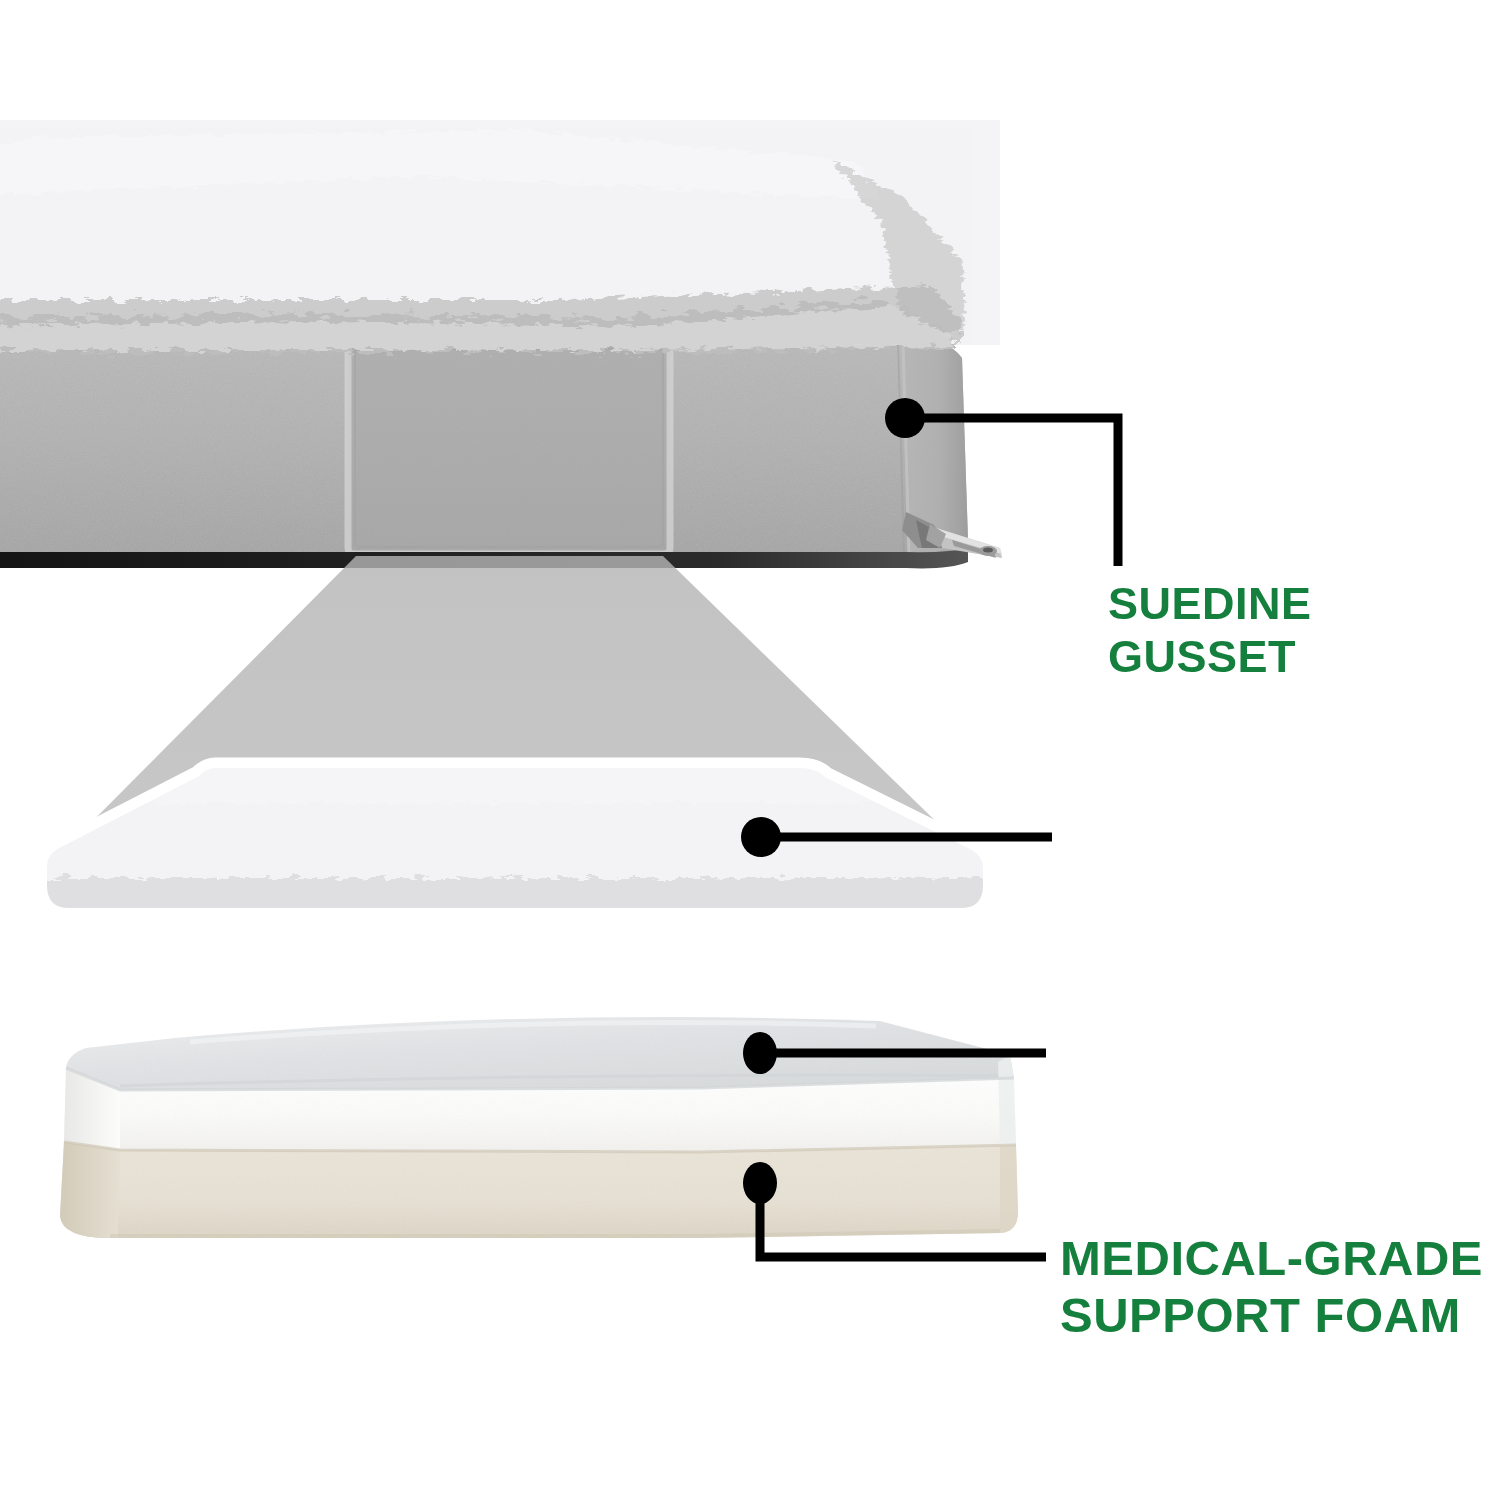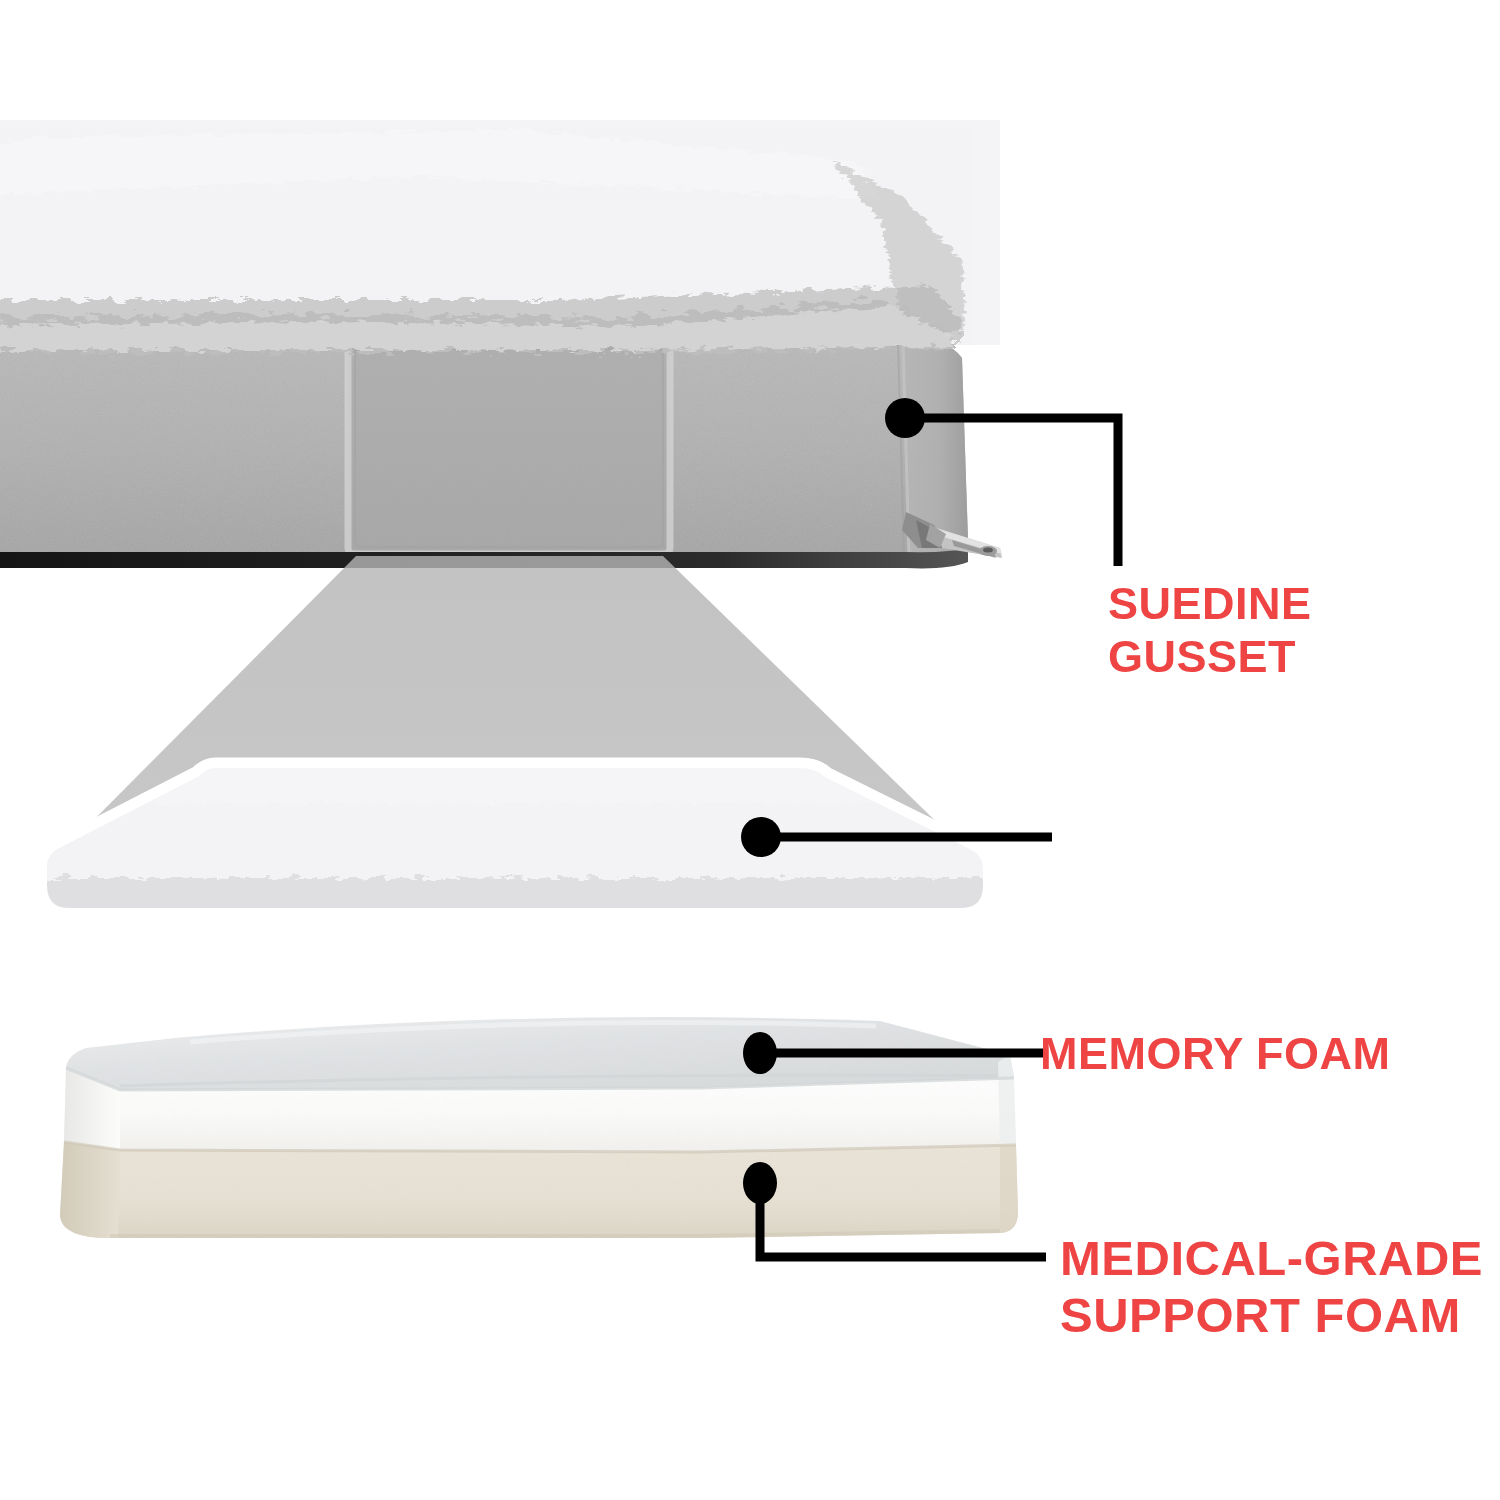--- a/index.html
+++ b/index.html
@@ -9,21 +9,21 @@
     font-family:"Liberation Sans", sans-serif;
     overflow:hidden;
     position:relative;
   }
   #stage{position:absolute;inset:0;width:1500px;height:1500px;}
   .svg-layer{position:absolute;left:0;top:0;width:1500px;height:1500px;}
 
   .label{
     position:absolute;
     font-weight:700;
-    color:#ef4444;
+    color:#15803d;
     letter-spacing:0.5px;
     line-height:1.17;
     white-space:pre-line;
     text-transform:uppercase;
   }
   #label-suedine{ left:1108px; top:578px; font-size:45px; }
   #label-plush{   left:1072px; top:810px; font-size:45px; }
   #label-memory{  left:1040px; top:1028px; font-size:45px; }
   #label-support{ left:1060px; top:1230px; font-size:49px; }
 </style>
@@ -292,18 +292,17 @@
         <path d="M 760,1183 L 760,1257 L 1046,1257"></path>
         <ellipse cx="760" cy="1183" rx="17" ry="21" fill="#000000" stroke="none"></ellipse>
       </g>
     </g>
   </svg>
 
   <div class="label" id="label-suedine">SUEDINE
 GUSSET</div>
 
 
-  <div class="label" id="label-memory">MEMORY FOAM</div>
 
   <div class="label" id="label-support">MEDICAL-GRADE
 SUPPORT FOAM</div>
 
 </div>
 
 </body></html>

